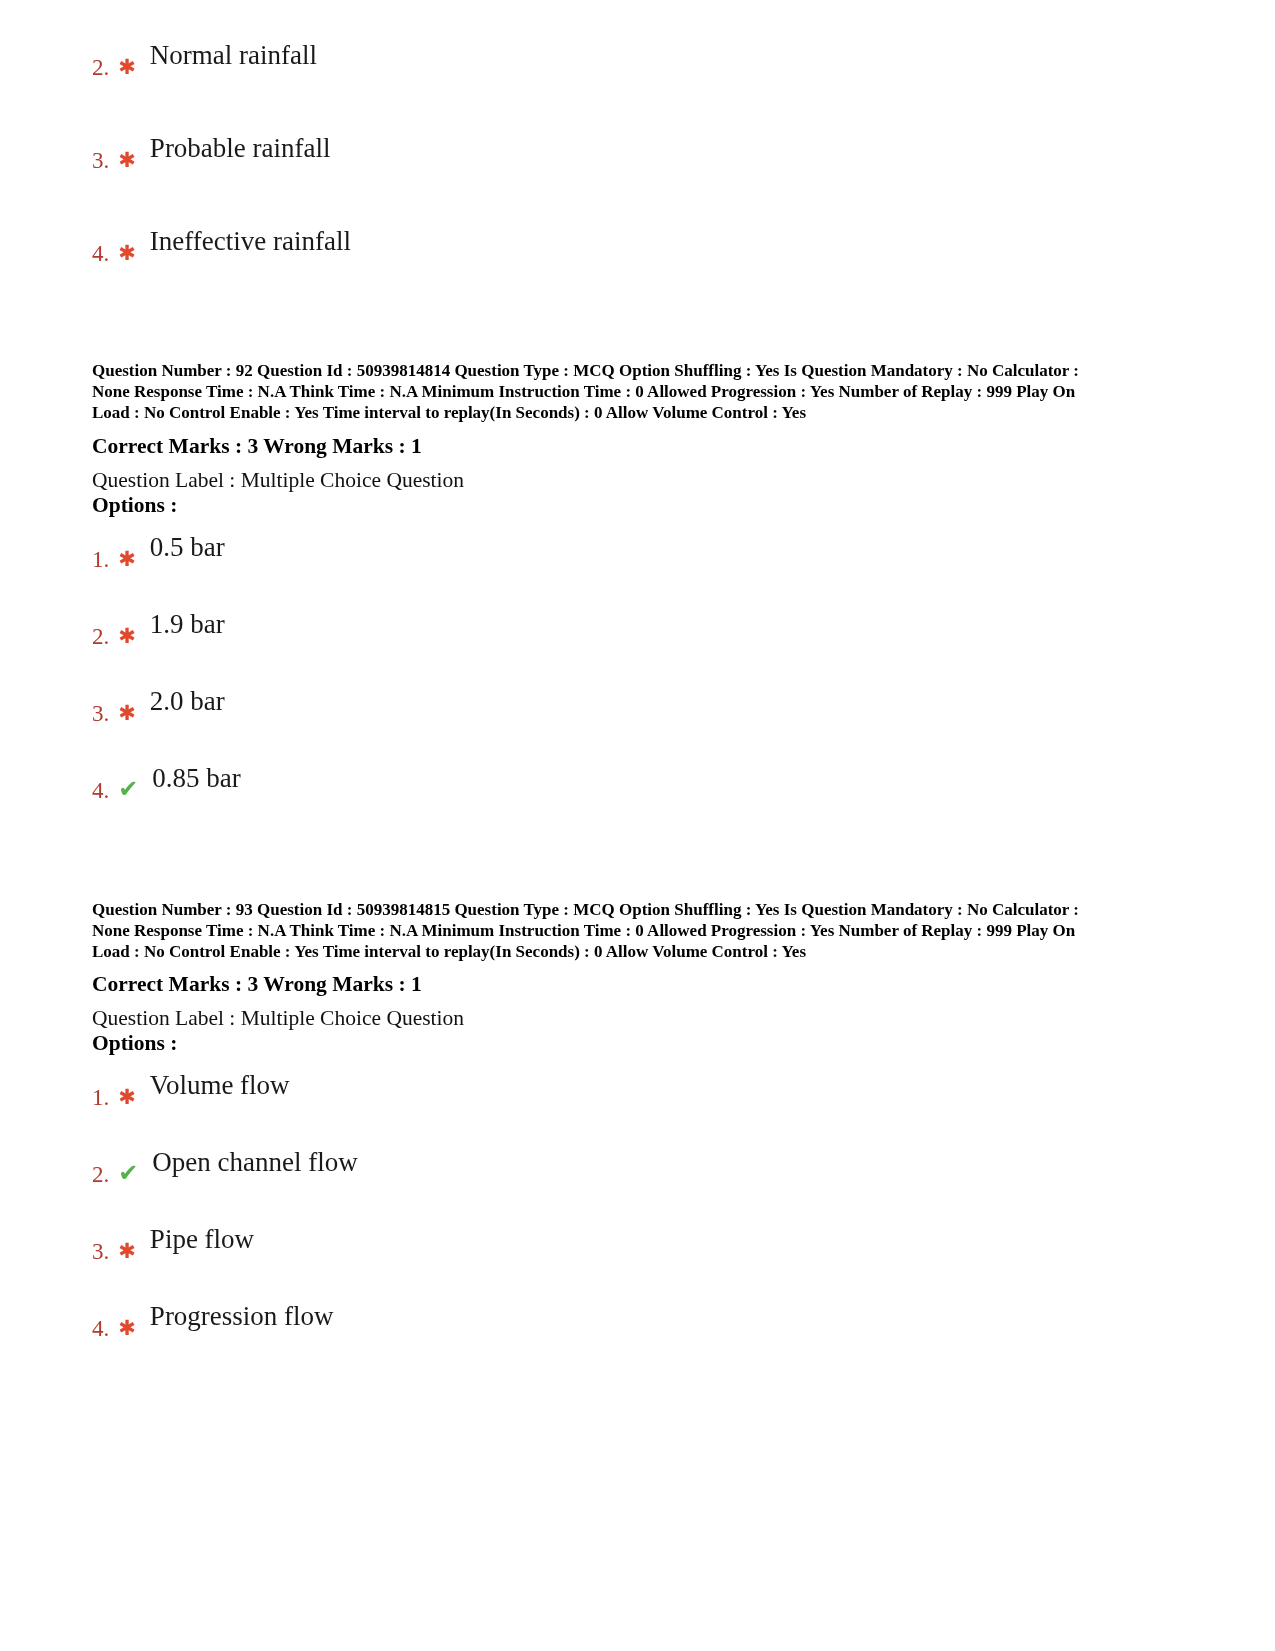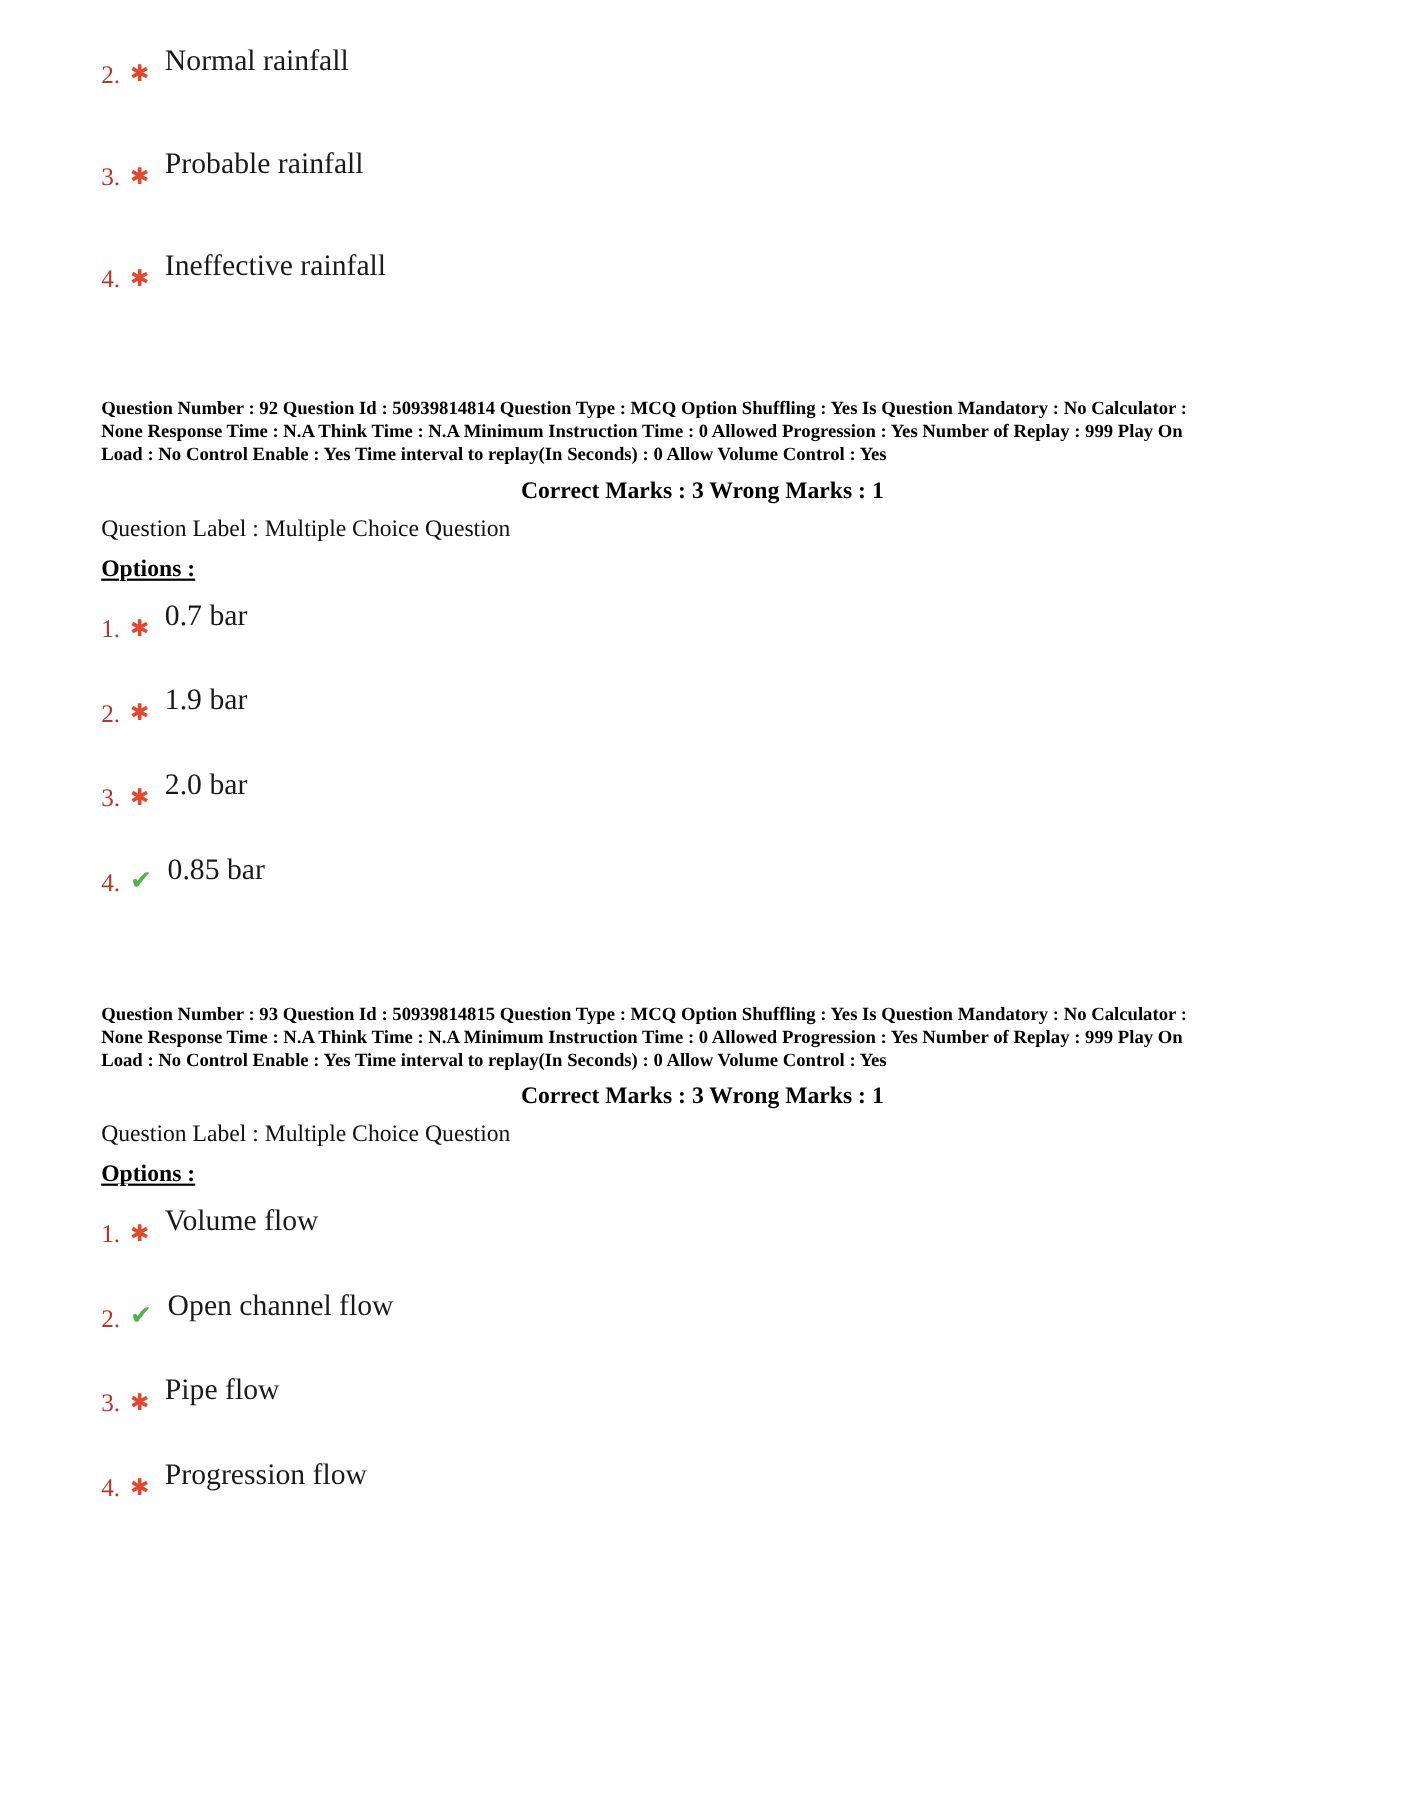--- a/index.html
+++ b/index.html
@@ -51,40 +51,38 @@
     font-size: 17px;
     line-height: 1.23;
     max-width: 1012px;
     color: #000000;
   }
   .q-marks {
     font-weight: bold;
     font-size: 21.5px;
     margin-top: 10px;
     color: #000000;
-    text-align: center;
   }
   .q-label {
     font-size: 21.5px;
     margin-top: 9px;
     color: #111111;
   }
   .q-text {
     font-size: 23.5px;
     margin-top: 14px;
     color: #1a1a1a;
   }
   .q-text.indented { padding-left: 8px; }
   .q-options-heading {
     font-weight: bold;
     font-size: 21.5px;
-    margin-top: 12px;
+    margin-top: 0;
     margin-bottom: 26px;
     color: #000000;
-    text-decoration: underline;
   }
   .q-options .option-row { margin-bottom: 50px; }
   .q-options .option-row:last-child { margin-bottom: 0; }
 
   .gap-between-questions { height: 98px; }
 </style>
 </head>
 <body>
 
 <div class="page">
@@ -115,21 +113,21 @@
     <p class="q-meta">Question Number : 92 Question Id : 50939814814 Question Type : MCQ Option Shuffling : Yes Is Question Mandatory : No Calculator : None Response Time : N.A Think Time : N.A Minimum Instruction Time : 0 Allowed Progression : Yes Number of Replay : 999 Play On Load : No Control Enable : Yes Time interval to replay(In Seconds) : 0 Allow Volume Control : Yes</p>
     <p class="q-marks">Correct Marks : 3 Wrong Marks : 1</p>
     <p class="q-label">Question Label : Multiple Choice Question</p>
     <p class="q-options-heading">Options :</p>
 
     <div class="q-options">
 
       <div class="option-row">
         <span class="option-num">1.</span>
         <span class="option-mark wrong">✱</span>
-        <span class="option-text">0.7 bar</span>
+        <span class="option-text">0.5 bar</span>
       </div>
 
       <div class="option-row">
         <span class="option-num">2.</span>
         <span class="option-mark wrong">✱</span>
         <span class="option-text">1.9 bar</span>
       </div>
 
       <div class="option-row">
         <span class="option-num">3.</span>

